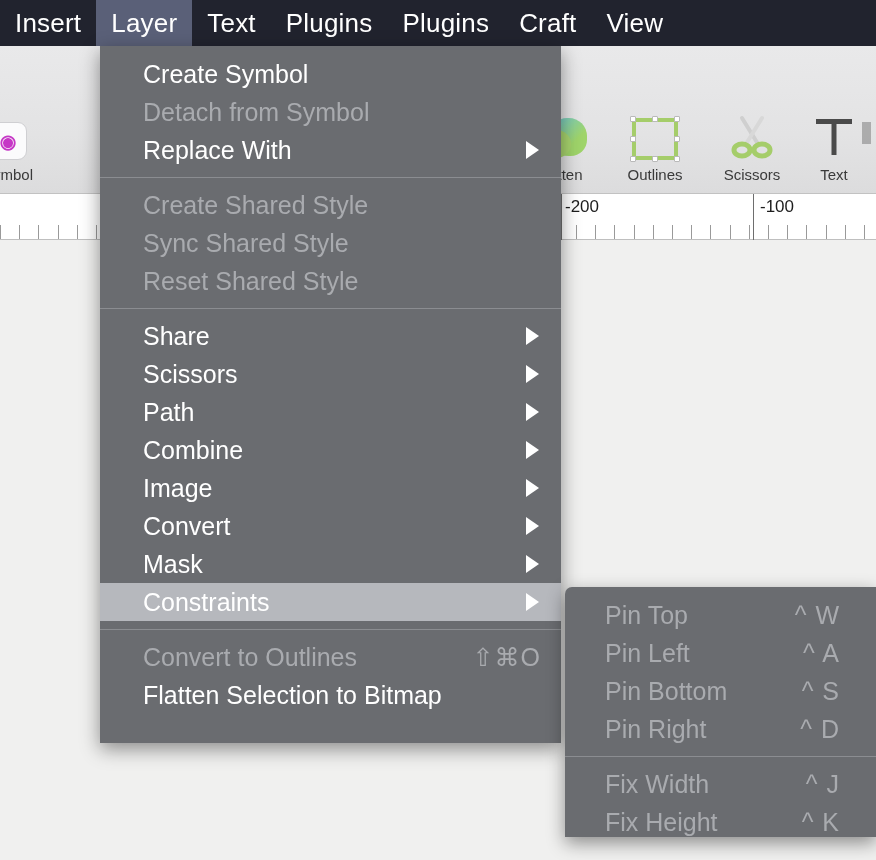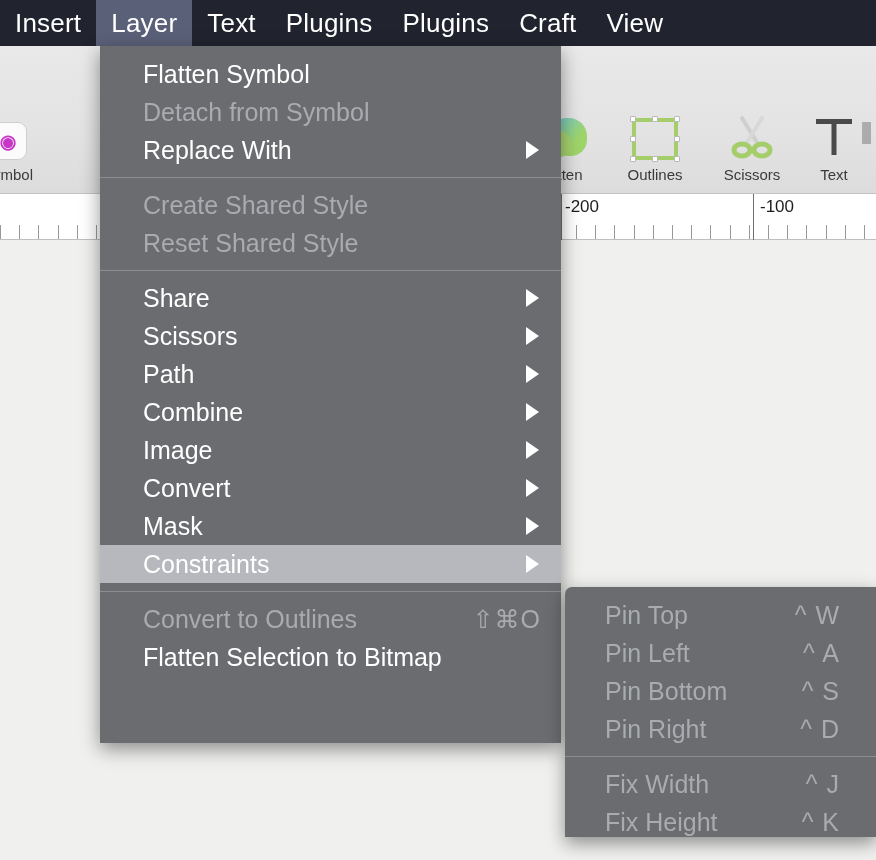--- a/index.html
+++ b/index.html
@@ -244,32 +244,35 @@
     <div class="mb-item">
         <span>Craft</span>
       </div>
     <div class="mb-item">
         <span>View</span>
       </div>
   </div>
 
   <div class="menu" id="layer-menu" style="padding-top:9px;">
       <div class="mrow">
-        <span>Flatten Symbol</span>
+        <span>Create Symbol</span>
       </div>
       <div class="mrow disabled">
         <span>Detach from Symbol</span>
       </div>
       <div class="mrow">
         <span>Replace With</span>
         <span class="arrow"></span>
       </div>
       <div class="msep"></div>
       <div class="mrow disabled">
         <span>Create Shared Style</span>
+      </div>
+      <div class="mrow disabled">
+        <span>Sync Shared Style</span>
       </div>
       <div class="mrow disabled">
         <span>Reset Shared Style</span>
       </div>
       <div class="msep"></div>
       <div class="mrow">
         <span>Share</span>
         <span class="arrow"></span>
       </div>
       <div class="mrow">

